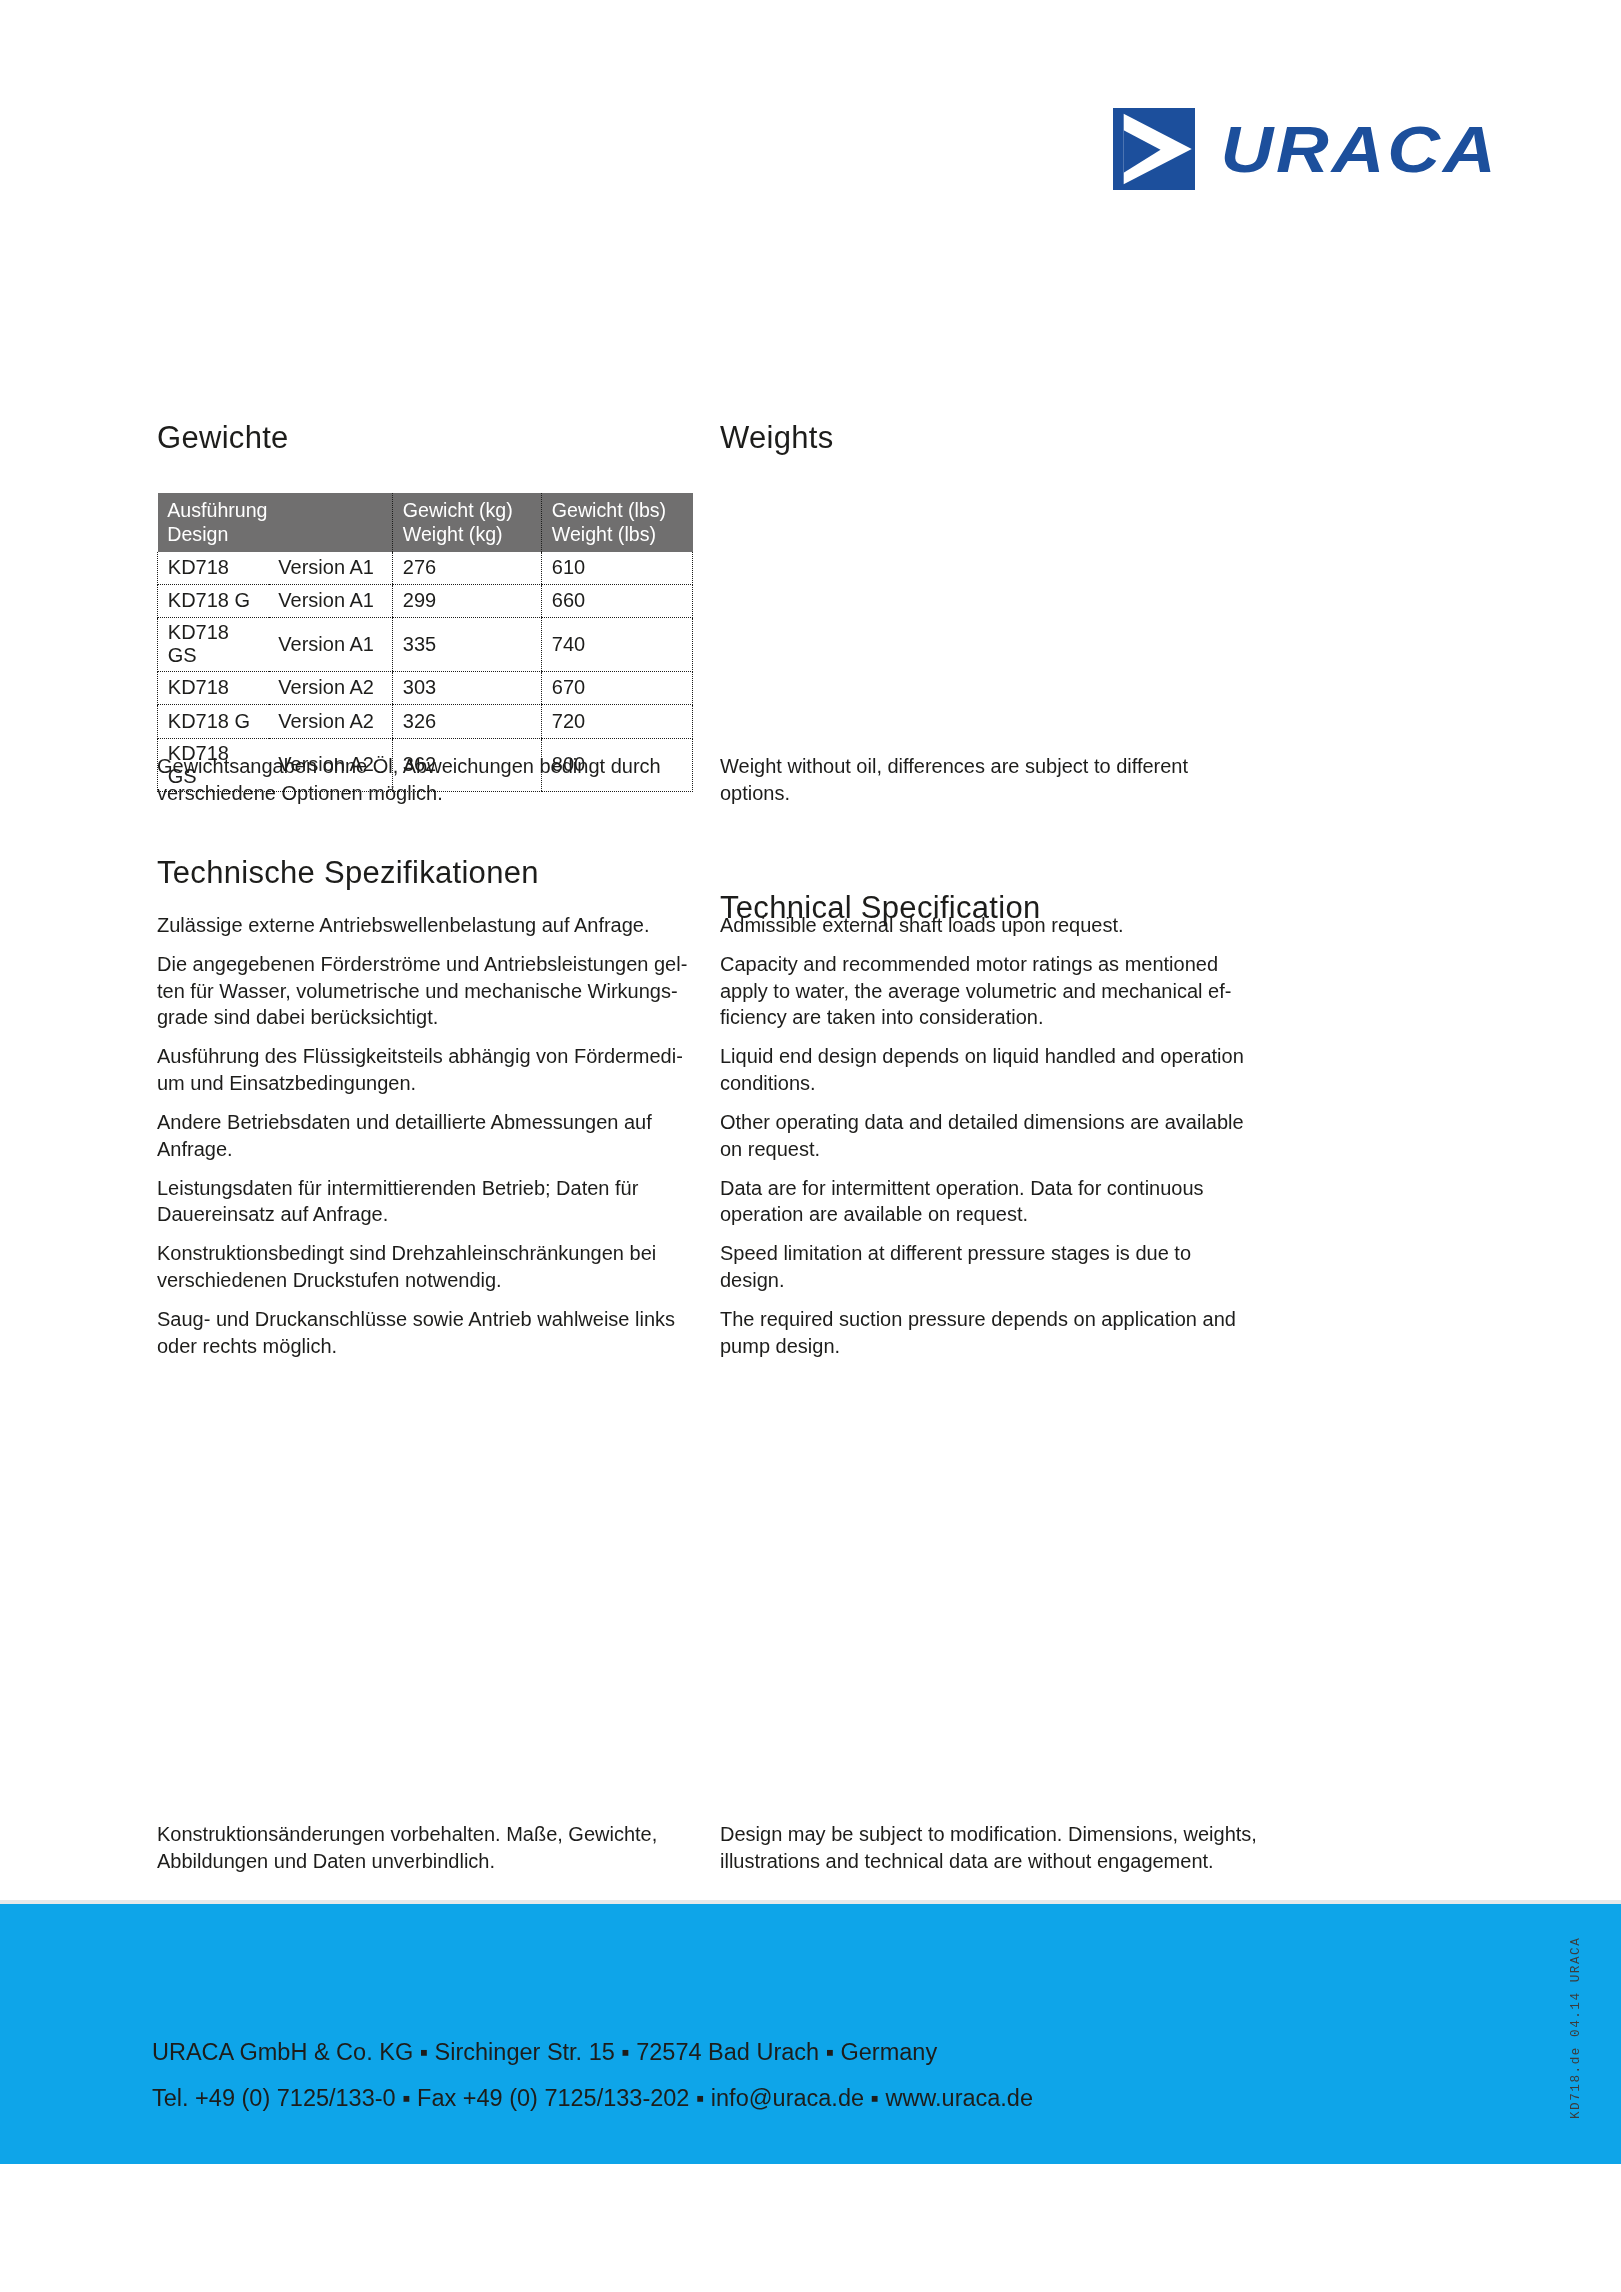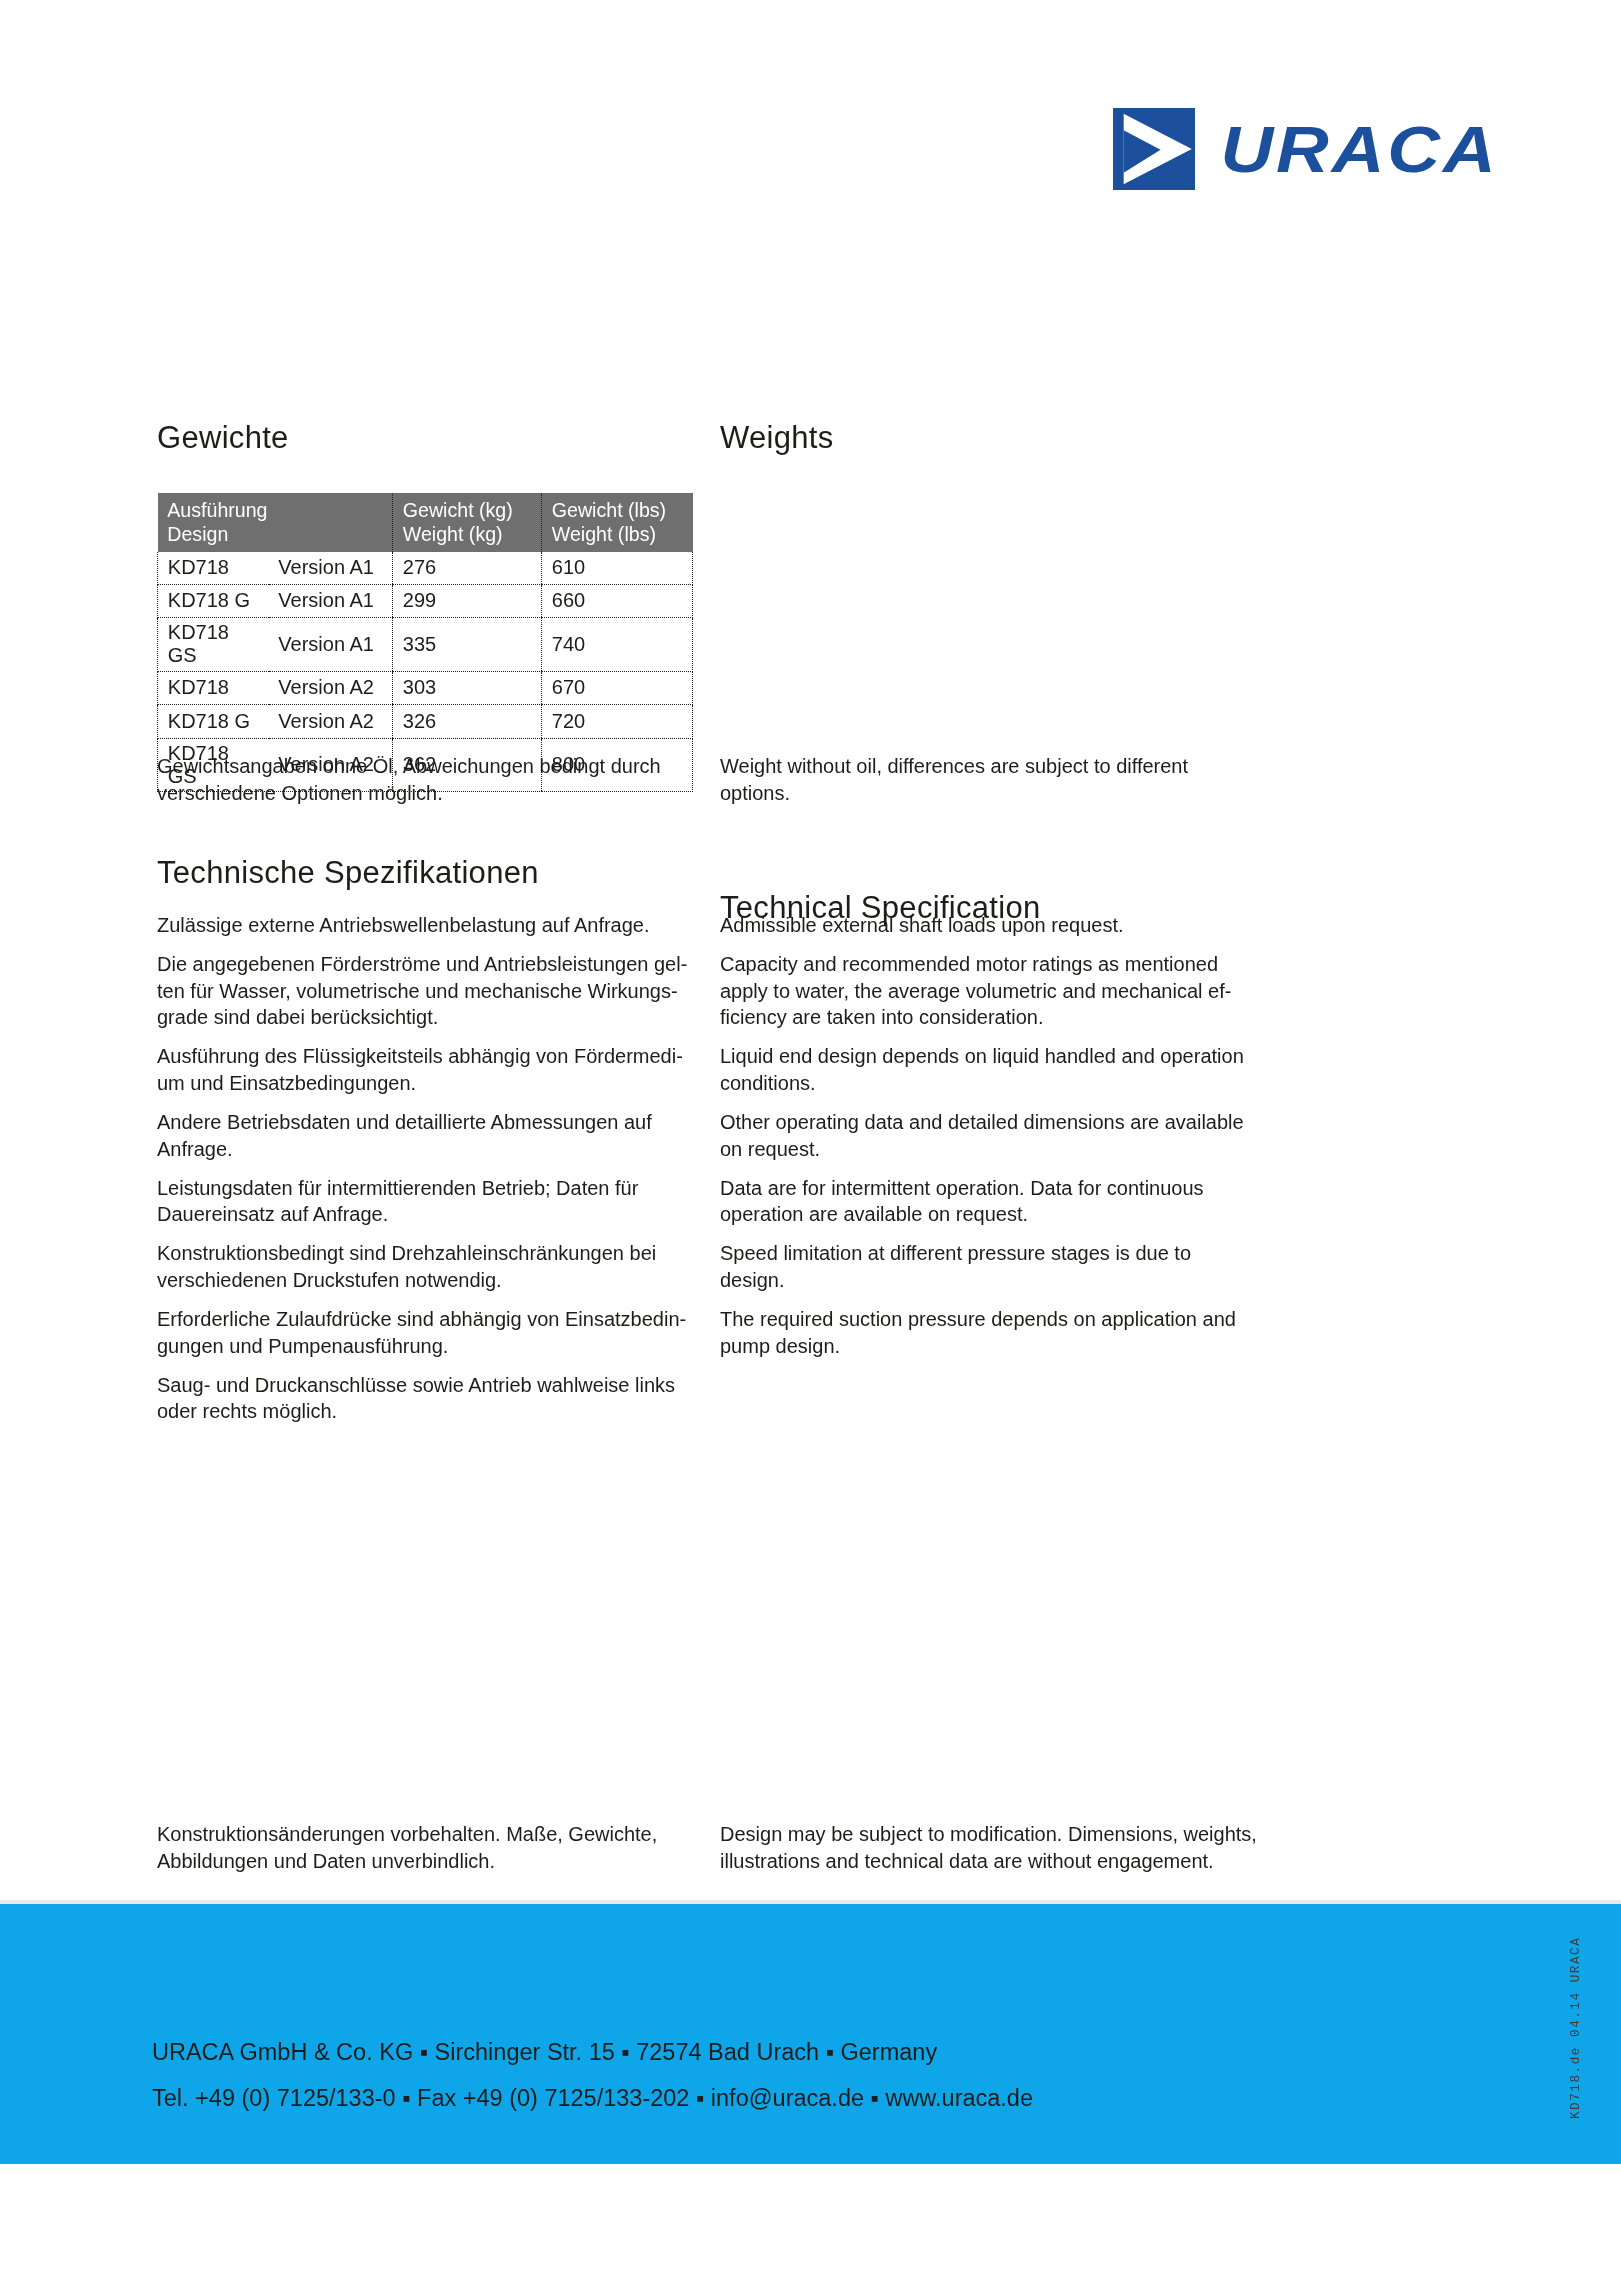--- a/index.html
+++ b/index.html
@@ -157,22 +157,20 @@
 ten für Wasser, volumetrische und mechanische Wirkungs-
 grade sind dabei berücksichtigt.</p>
     <p>Ausführung des Flüssigkeitsteils abhängig von Fördermedi-
 um und Einsatzbedingungen.</p>
     <p>Andere Betriebsdaten und detaillierte Abmessungen auf
 Anfrage.</p>
     <p>Leistungsdaten für intermittierenden Betrieb; Daten für
 Dauereinsatz auf Anfrage.</p>
     <p>Konstruktionsbedingt sind Drehzahleinschränkungen bei
 verschiedenen Druckstufen notwendig.</p>
-    <p>Erforderliche Zulaufdrücke sind abhängig von Einsatzbedin-
-gungen und Pumpenausführung.</p>
     <p>Saug- und Druckanschlüsse sowie Antrieb wahlweise links
 oder rechts möglich.</p>
   </div>
 
   <div class="para-col" style="left:720px; top:912px; width:593px;">
     <p>Admissible external shaft loads upon request.</p>
     <p>Capacity and recommended motor ratings as mentioned
 apply to water, the average volumetric and mechanical ef-
 ficiency are taken into consideration.</p>
     <p>Liquid end design depends on liquid handled and operation

